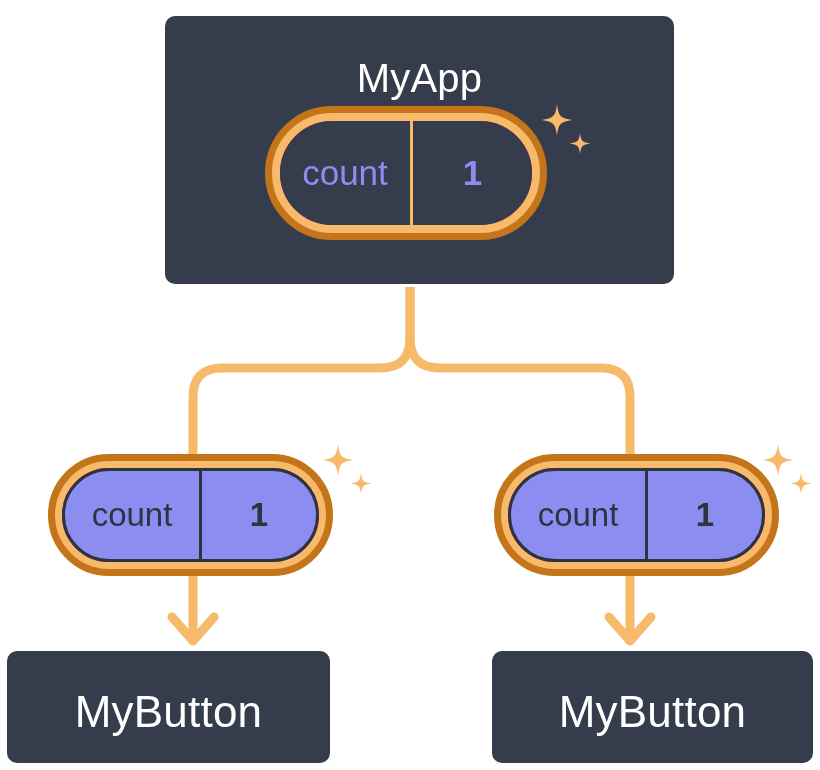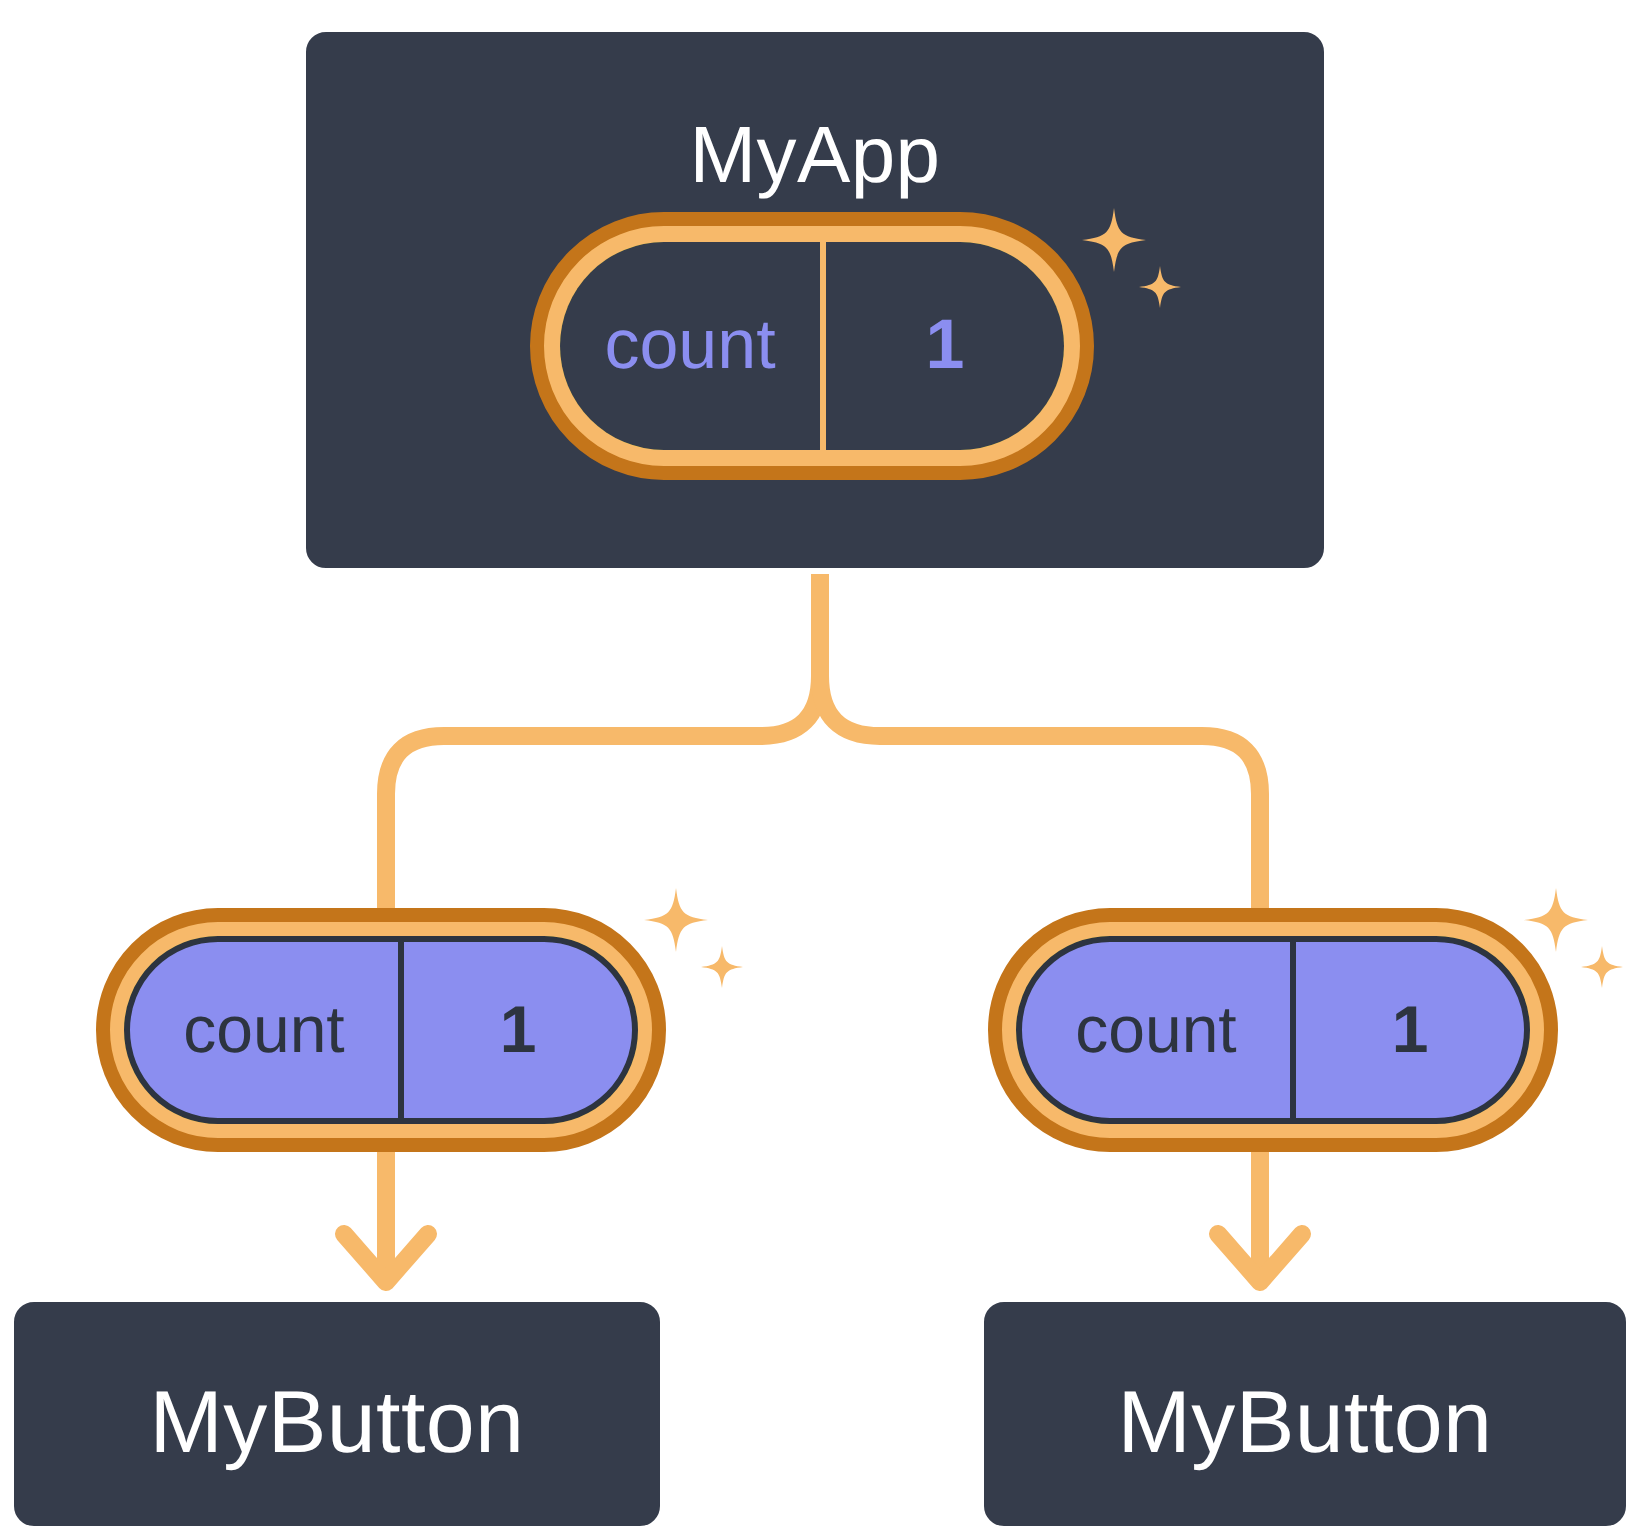--- a/index.html
+++ b/index.html
@@ -37,21 +37,21 @@
   .node-title {
     position: absolute;
     left: 0;
     width: 100%;
     text-align: center;
     color: #ffffff;
     font-weight: 400;
     letter-spacing: 0.2px;
     white-space: nowrap;
   }
-  #myapp-box { left: 150px; top: 13px; width: 515px; height: 274px; }
+  #myapp-box { left: 162px; top: 13px; width: 515px; height: 274px; }
   #myapp-title { top: 40px; font-size: 40px; }
 
   #mybutton-left-box  { left: 4px;   top: 648px; width: 329px; height: 118px; }
   #mybutton-right-box { left: 489px; top: 648px; width: 327px; height: 118px; }
   .mybutton-title { top: 36px; font-size: 44px; }
 
   
   .pill {
     position: absolute;
     box-sizing: border-box;
@@ -69,21 +69,21 @@
     border: 7px solid #c4751a;
     background: #c4751a;
     padding: 0;
   }
   .pill-mid {
     box-sizing: border-box;
     width: 100%;
     height: 100%;
     border-radius: 999px;
     border: 8px solid #f7b96a;
-    background: #fde047;
+    background: #be185d;
   }
   .pill-inner {
     box-sizing: border-box;
     width: 100%;
     height: 100%;
     border-radius: 999px;
     display: flex;
     align-items: stretch;
     overflow: hidden;
   }

